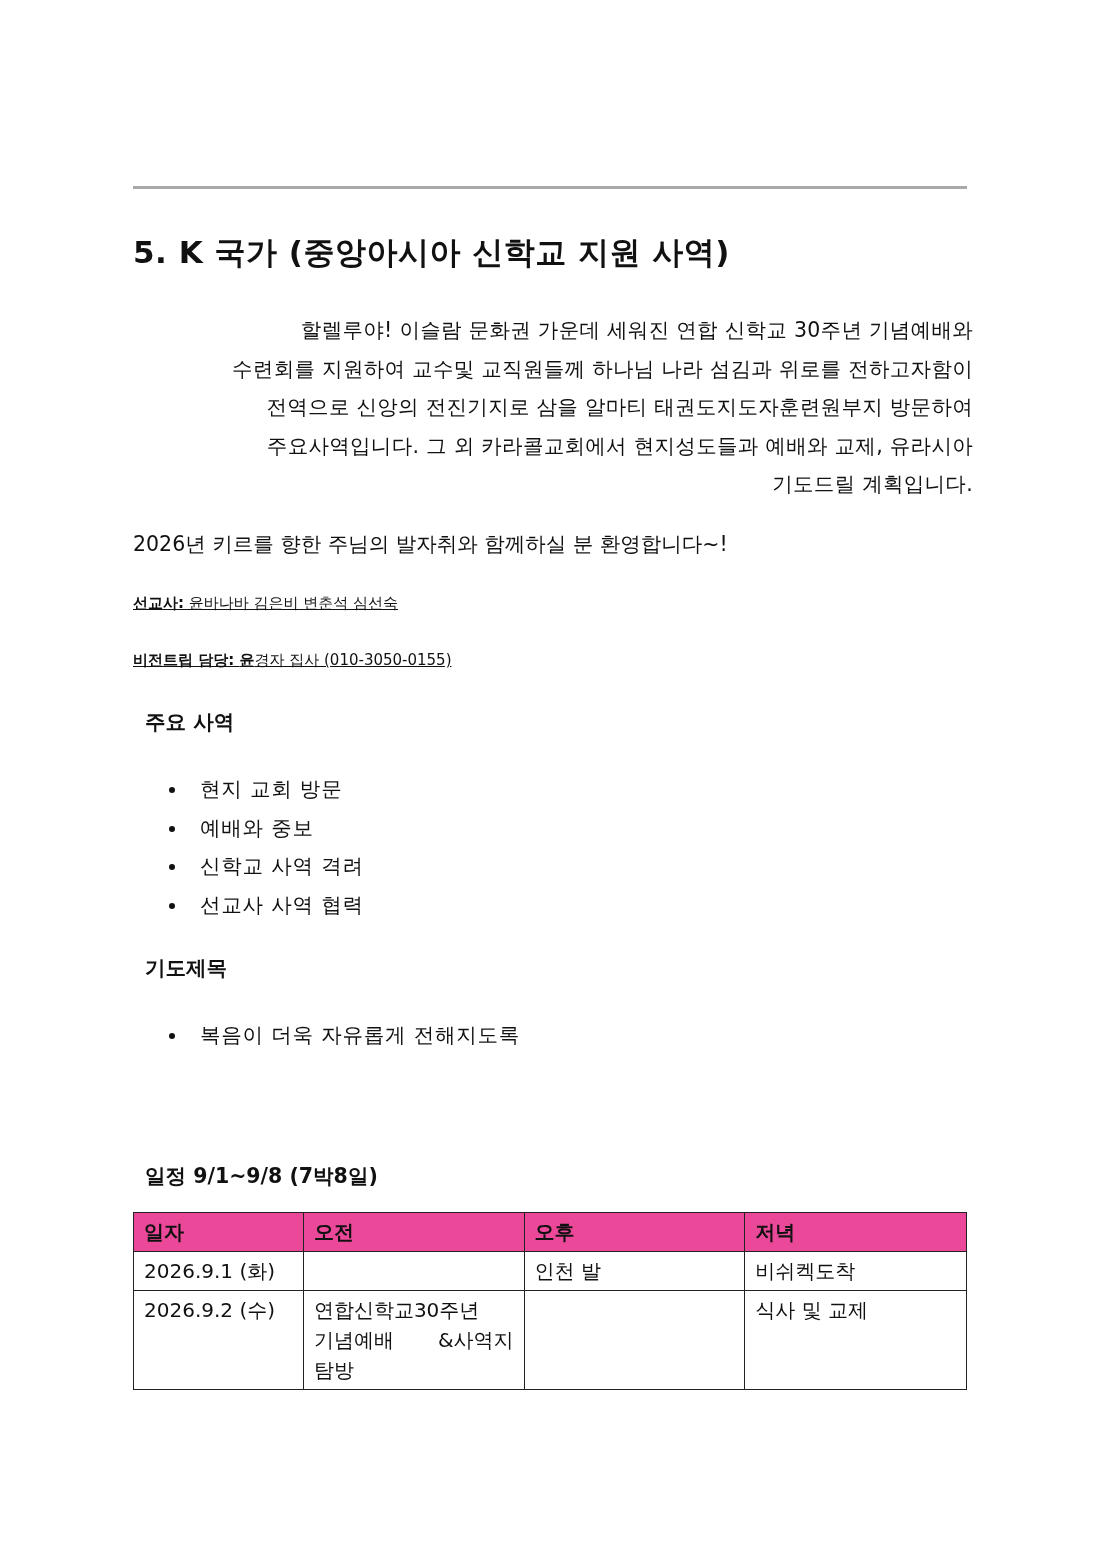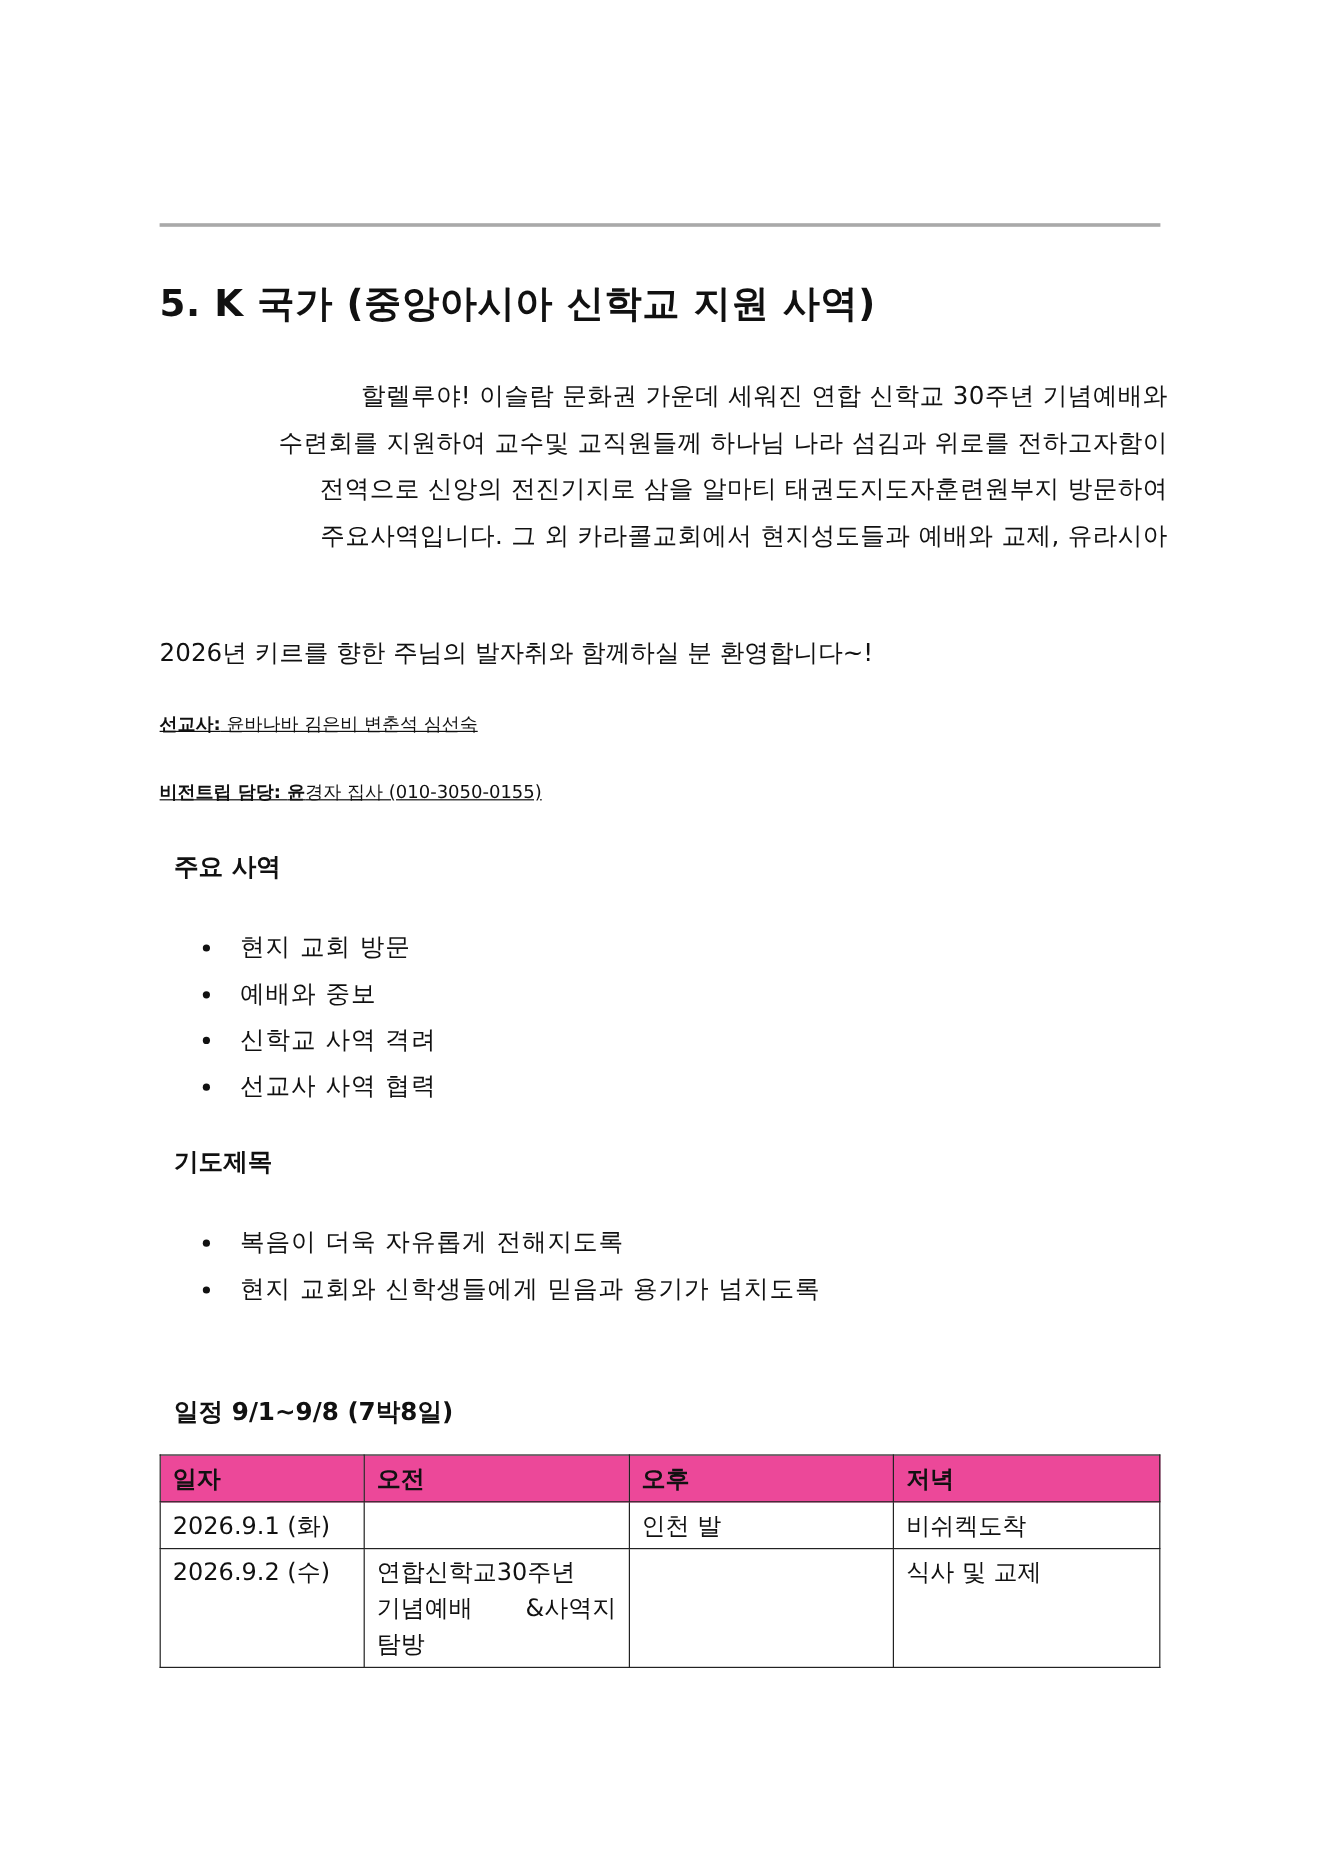--- a/index.html
+++ b/index.html
@@ -141,20 +141,21 @@
 <div class="page">
   <div class="rule"></div>
 
   <h1 class="title">5. K 국가 (중앙아시아 신학교 지원 사역)</h1>
 
   <div class="intro">
     <span>할렐루야! 이슬람 문화권 가운데 세워진 연합 신학교 30주년 기념예배와</span>
     <span>수련회를 지원하여 교수및 교직원들께 하나님 나라 섬김과 위로를 전하고자함이</span>
     <span>전역으로 신앙의 전진기지로 삼을 알마티 태권도지도자훈련원부지 방문하여</span>
     <span>주요사역입니다.  그 외 카라콜교회에서 현지성도들과 예배와 교제, 유라시아</span>
+    <span>기도드릴 계획입니다.</span>
   </div>
 
   <p class="welcome">2026년 키르를 향한 주님의 발자취와 함께하실 분 환영합니다~!</p>
 
   <p class="line missionaries">
     <b>선교사:</b><span> 윤바나바 김은비 변춘석 심선숙</span>
   </p>
 
   <p class="line contact">
     <b>비전트립 담당: </b><b>윤</b><span>경자 집사 (010-3050-0155)</span>
@@ -164,21 +165,20 @@
   <ul class="bullets ministry-list">
     <li><span class="dot"></span><span>현지 교회 방문</span></li>
     <li><span class="dot"></span><span>예배와 중보</span></li>
     <li><span class="dot"></span><span>신학교 사역 격려</span></li>
     <li><span class="dot"></span><span>선교사 사역 협력</span></li>
   </ul>
 
   <h2 class="section-h h-prayer">기도제목</h2>
   <ul class="bullets prayer-list">
     <li><span class="dot"></span><span>복음이 더욱 자유롭게 전해지도록</span></li>
-    <li><span class="dot"></span><span>현지 교회와 신학생들에게 믿음과 용기가 넘치도록</span></li>
   </ul>
 
   <h2 class="section-h h-schedule">일정 9/1~9/8 (7박8일)</h2>
 
   <table class="schedule">
     <colgroup>
       <col class="c1">
         <col class="c2">
         <col class="c3">
         <col class="c4">

